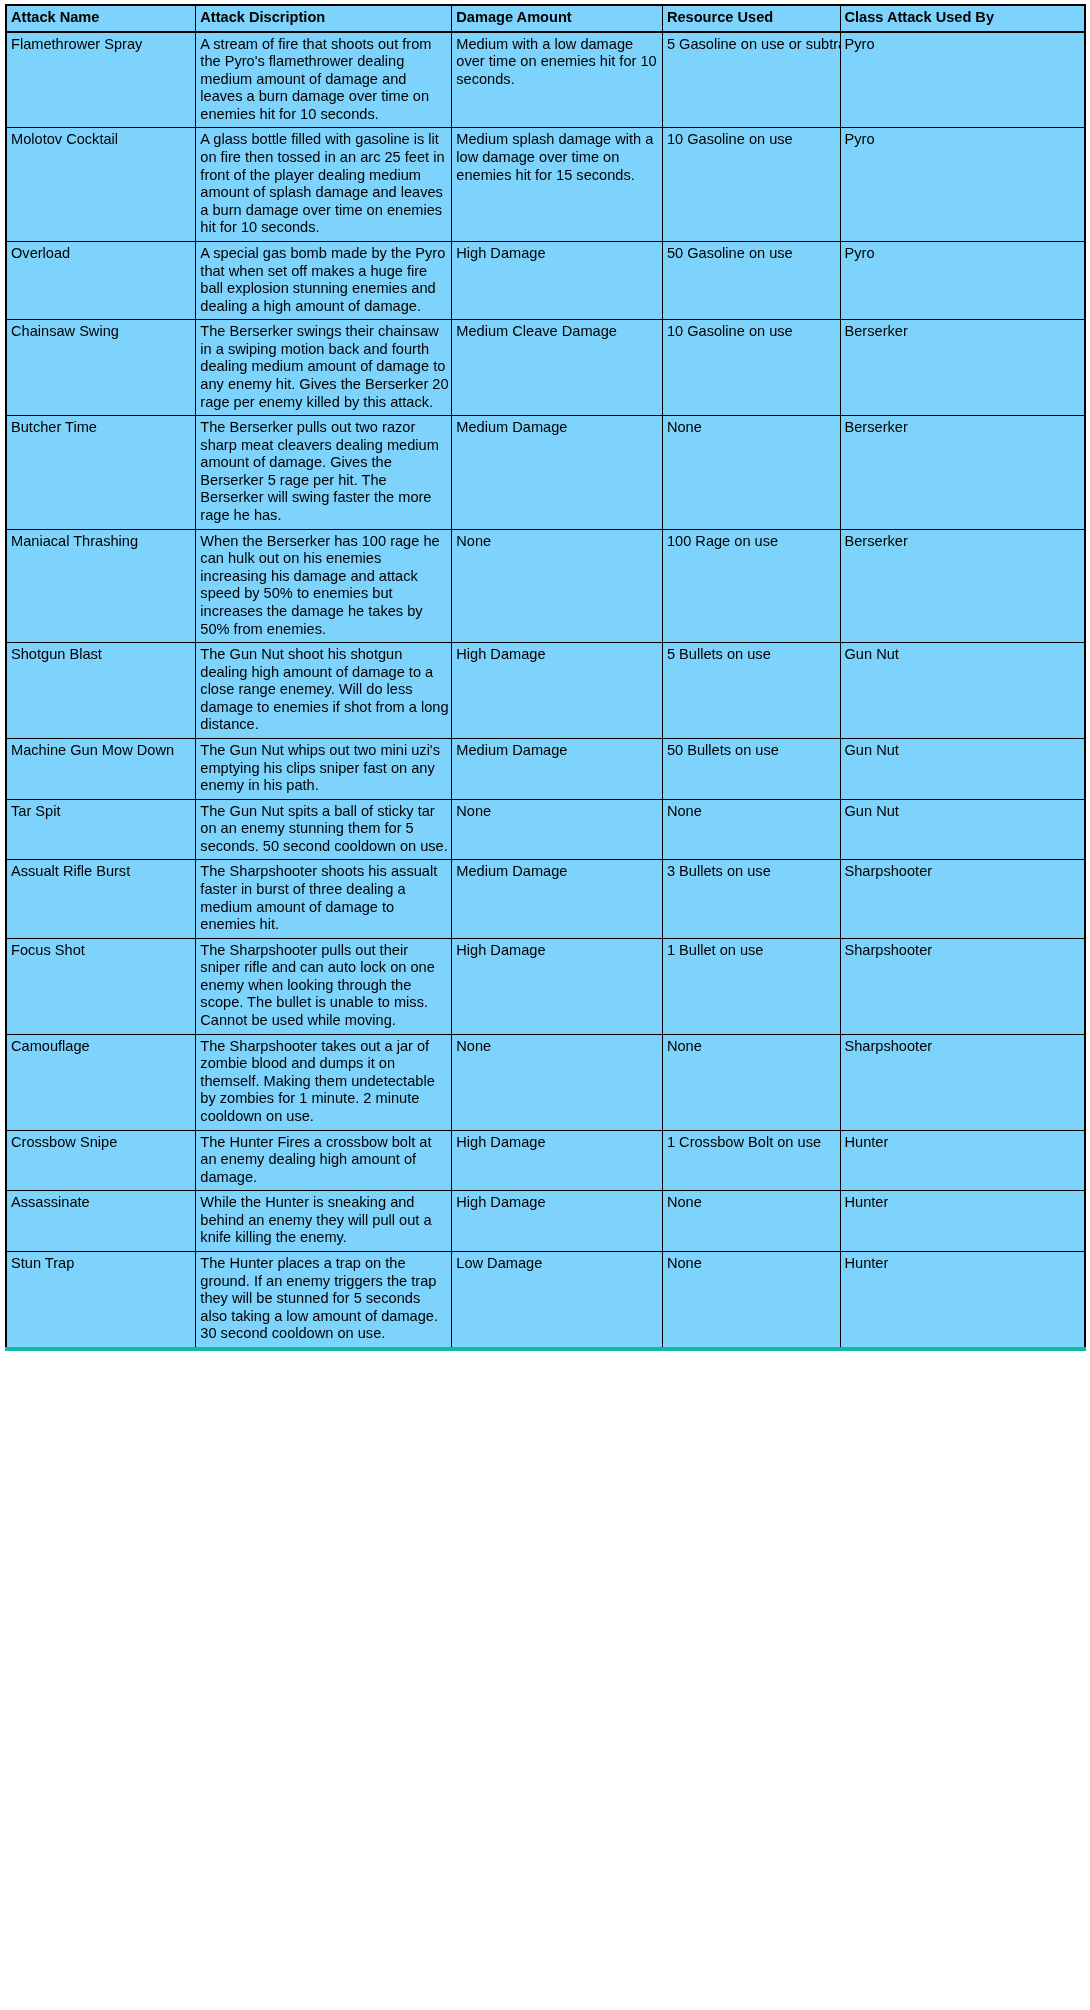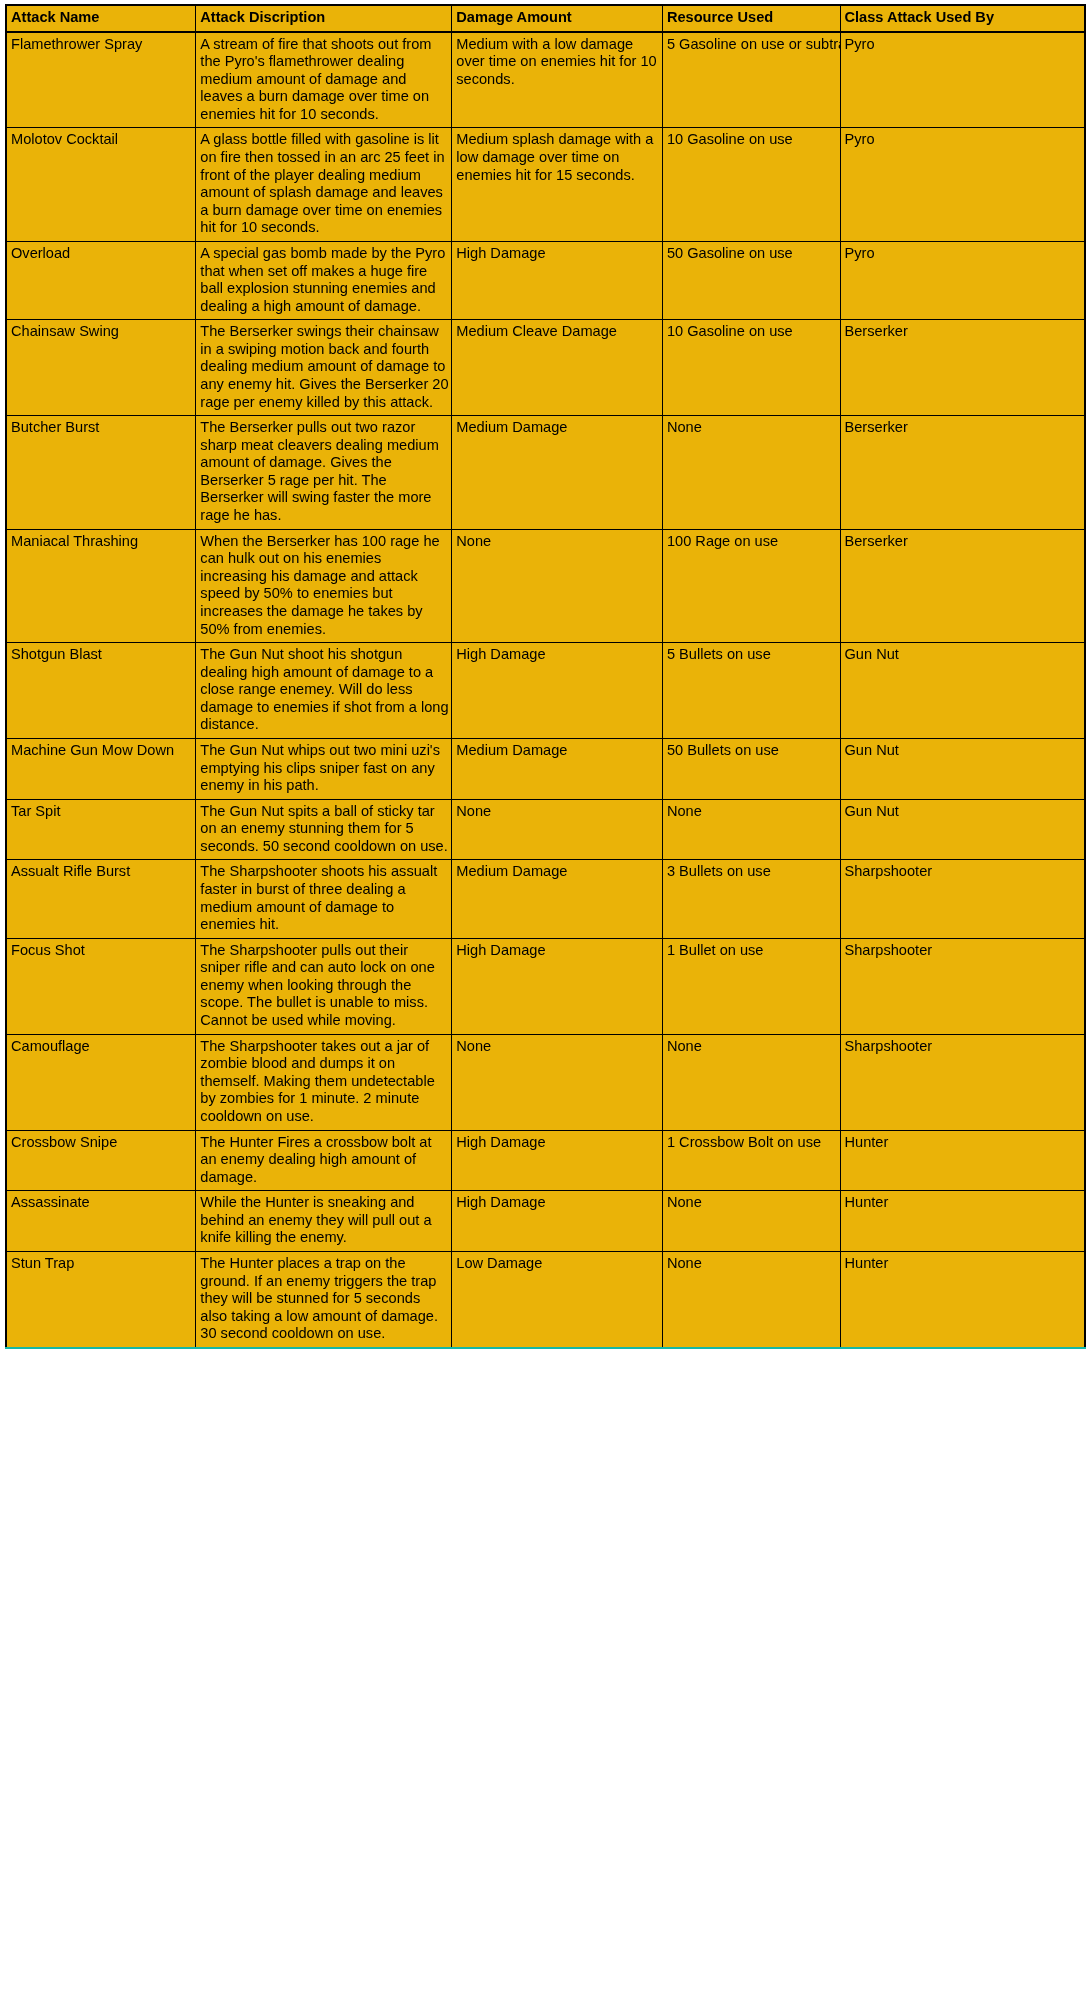--- a/index.html
+++ b/index.html
@@ -15,21 +15,21 @@
   #attack-table-wrap {
     padding: 4px 4px 4px 5px;
     box-sizing: border-box;
     width: 1090px;
   }
   table.attack-table {
     border-collapse: collapse;
     table-layout: fixed;
     width: 1081px;
     border: 2px solid #000000;
-    background: #eab308;
+    background: #7dd3fc;
   }
   table.attack-table col.c-name   { width: 155px; }
   table.attack-table col.c-desc   { width: 209px; }
   table.attack-table col.c-damage { width: 172px; }
   table.attack-table col.c-res    { width: 145px; }
   table.attack-table col.c-class  { width: 200px; }
 
   table.attack-table th,
   table.attack-table td {
     border: 1px solid #000000;
@@ -50,21 +50,21 @@
     padding-bottom: 4px;
   }
   table.attack-table tbody td {
     font-weight: normal;
   }
   table.attack-table tbody tr td.cell-name,
   table.attack-table tbody tr td.cell-res {
     white-space: nowrap;
   }
   table.attack-table tbody tr:last-child td {
-    border-bottom: 2px solid #14b8a6;
+    border-bottom: 4px solid #14b8a6;
   }
   .cell-text {
     display: block;
   }
 </style>
 </head>
 <body>
 
 <div id="attack-table-wrap">
   <table class="attack-table">
@@ -148,21 +148,21 @@
           </td>
           <td class="cell-res">
             <span class="cell-text">10 Gasoline on use</span>
           </td>
           <td class="cell-class">
             <span class="cell-text">Berserker</span>
           </td>
         </tr>
         <tr>
           <td class="cell-name">
-            <span class="cell-text">Butcher Burst</span>
+            <span class="cell-text">Butcher Time</span>
           </td>
           <td class="cell-desc">
             <span class="cell-text">The Berserker pulls out two razor sharp meat cleavers dealing medium amount of damage. Gives the Berserker 5 rage per hit. The Berserker will swing faster the more rage he has.</span>
           </td>
           <td class="cell-damage">
             <span class="cell-text">Medium Damage</span>
           </td>
           <td class="cell-res">
             <span class="cell-text">None</span>
           </td>

